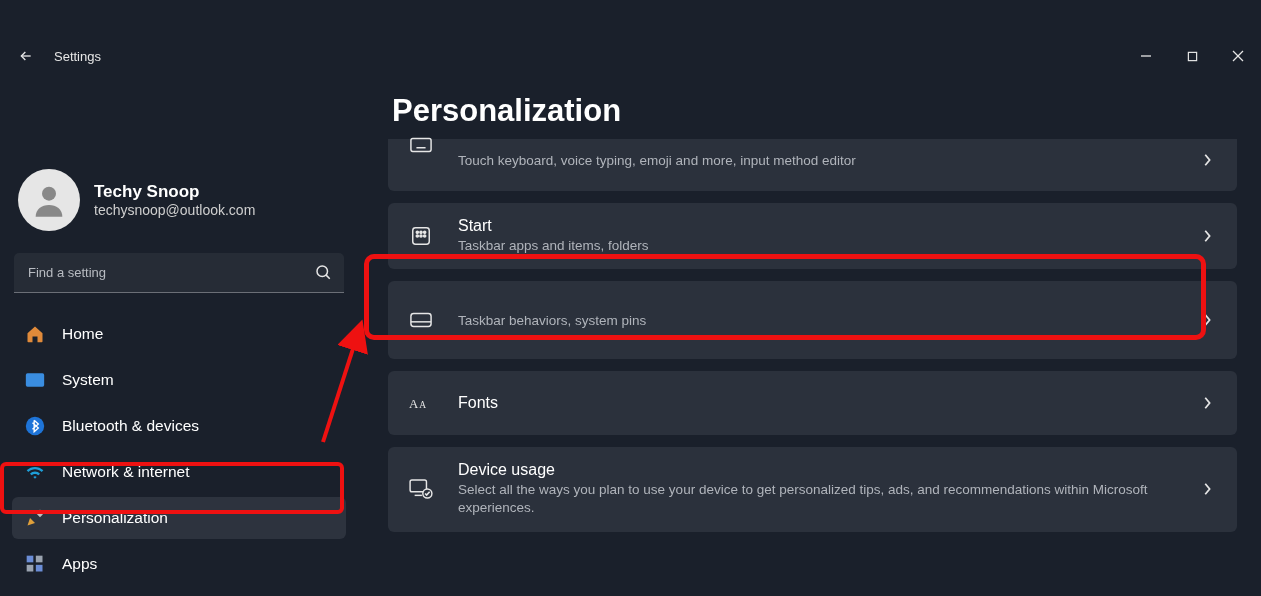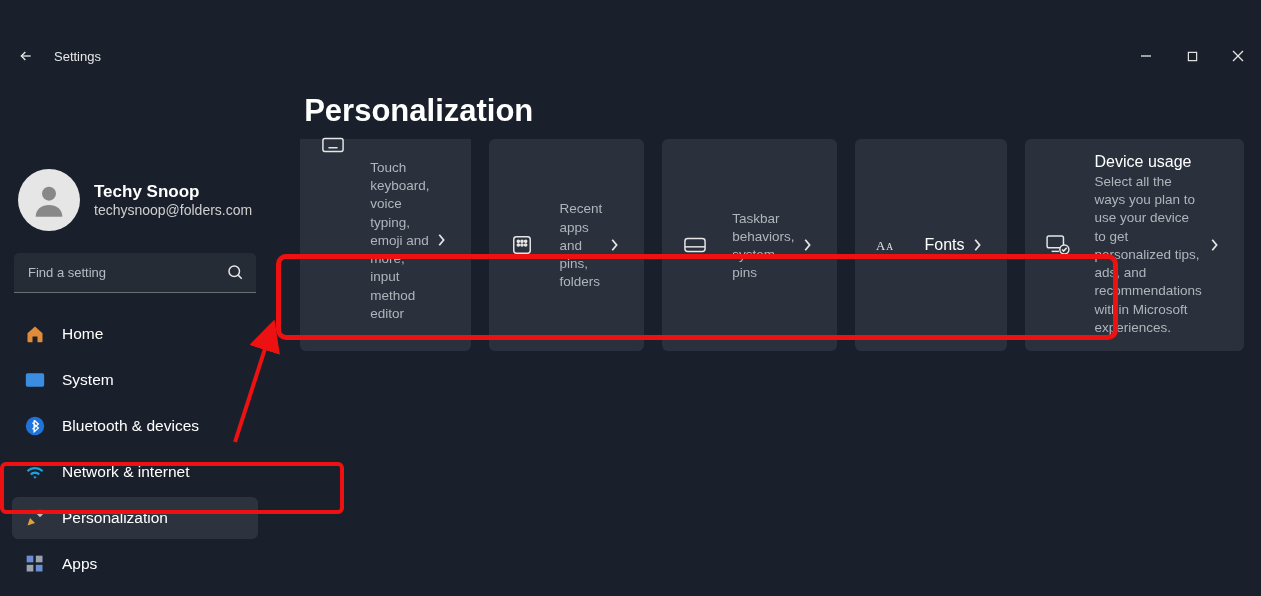--- a/index.html
+++ b/index.html
@@ -24,21 +24,21 @@
   .search input::placeholder { color:#b8bcc2; }
   .search .s-icon { position:absolute; right:12px; top:10px; color:#e6e6e6; }
   .nav { display:flex; flex-direction:column; gap:4px; margin-top:6px; }
   .nav-item { display:flex; align-items:center; gap:16px; height:42px; padding:0 12px; border-radius:6px; font-size:15.5px; color:#fff; }
   .nav-item.selected { background:#2d333e; }
   .nav-icon { width:22px; height:22px; display:flex; align-items:center; justify-content:center; }
   .annot-sidebar { position:absolute; pointer-events:none; border:4px solid #e11; border-radius:6px; }
   
   .main { flex:1; padding:12px 24px 0 30px; position:relative; }
   .page-title { font-size:31px; font-weight:600; color:#fff; margin:4px 0 10px 4px; }
-  .cards { display:flex; flex-direction:row; gap:18px; }
+  .cards { display:flex; flex-direction:column; gap:12px; }
   .card { display:flex; align-items:center; background:#2b313c; border-radius:6px; padding:14px 18px; min-height:64px; position:relative; }
   .card.cut-top { border-top-left-radius:0; border-top-right-radius:0; padding-top:4px; min-height:52px; }
   .card .c-icon { width:30px; display:flex; align-items:flex-start; justify-content:center; margin-right:22px; color:#e6e6e6; }
   .card.cut-top .c-icon { align-self:flex-start; margin-top:-6px; }
   .card .c-body { flex:1; }
   .card .c-title { font-size:16px; color:#fff; }
   .card .c-sub { font-size:13.5px; color:#b0b4bb; margin-top:2px; line-height:1.35; max-width:700px; }
   .card .chev { width:24px; height:24px; color:#e6e6e6; display:flex; align-items:center; justify-content:center; }
   
   .annot-main { position:absolute; border:5px solid #e11; border-radius:10px; pointer-events:none; }
@@ -79,21 +79,21 @@
   <div class="sidebar" style="position:relative;">
     <div class="account">
       <div class="avatar">
         <svg width="40" height="40" viewBox="0 0 24 24">
             <circle cx="12" cy="8.2" r="4.2"></circle>
             <path d="M4 22c0-4.4 3.6-7 8-7s8 2.6 8 7z"></path>
           </svg>
       </div>
       <div>
         <div class="acct-name">Techy Snoop</div>
-        <div class="acct-email">techysnoop@folders.com</div>
+        <div class="acct-email">techysnoop@outlook.com</div>
       </div>
     </div>
 
     <div class="search">
       <input type="text" placeholder="Find a setting" style="">
       <span class="s-icon">
         <svg width="18" height="18" viewBox="0 0 24 24" fill="none" stroke="currentColor" stroke-width="2">
             <circle cx="11" cy="11" r="7"></circle>
             <line x1="21" y1="21" x2="16.2" y2="16.2"></line>
           </svg>
@@ -200,21 +200,22 @@
               <rect x="3" y="3" width="18" height="18" rx="3"></rect>
               <circle cx="8" cy="8" r="1.2" fill="currentColor"></circle>
               <circle cx="12" cy="8" r="1.2" fill="currentColor"></circle>
               <circle cx="16" cy="8" r="1.2" fill="currentColor"></circle>
               <circle cx="8" cy="12" r="1.2" fill="currentColor"></circle>
               <circle cx="12" cy="12" r="1.2" fill="currentColor"></circle>
               <circle cx="16" cy="12" r="1.2" fill="currentColor"></circle>
             </svg>
           </div>
         <div class="c-body">
-          <div class="c-sub">Recent apps and pins, folders</div>
+          <div class="c-title">Start</div>
+          <div class="c-sub">Taskbar apps and items, folders</div>
         </div>
         <div class="chev">
             <svg width="10" height="14" viewBox="0 0 10 16" fill="none" stroke="currentColor" stroke-width="2">
               <path d="M3 2l5 6-5 6"></path>
             </svg>
           </div>
       </div>
 
       <div class="card" style="min-height:78px;">
         <div class="c-icon">

